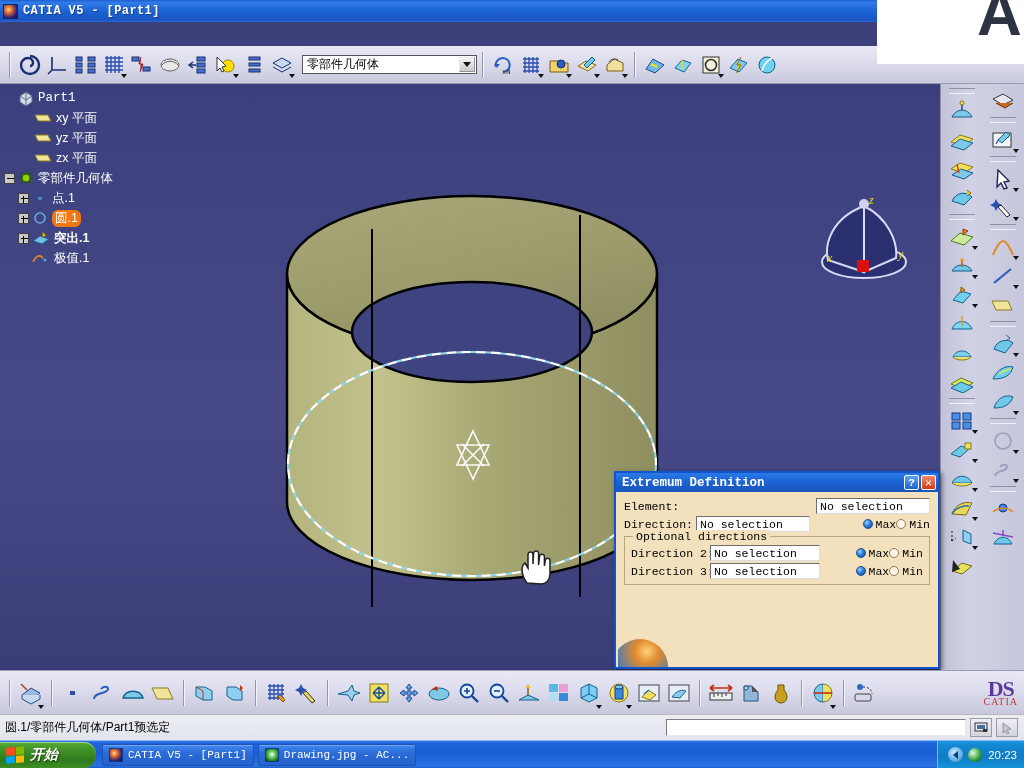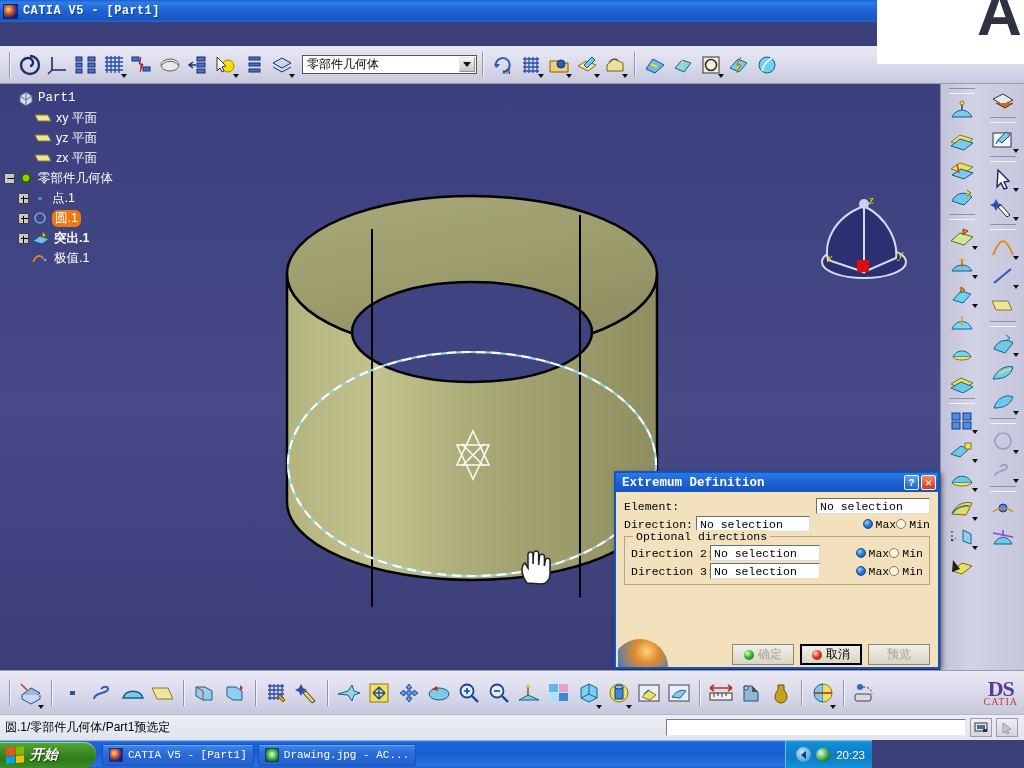--- a/index.html
+++ b/index.html
@@ -157,21 +157,21 @@
   }
   .sb-btn {
     width: 22px; height: 19px; margin-left: 4px;
     background: linear-gradient(to bottom,#eff0f6,#d3d4de);
     border: 1px solid #9a9aac; display:flex; align-items:center; justify-content:center;
   }
   .sb-btn:last-child { margin-right: 6px; }
 
   
   .taskbar {
-    position: absolute; top: 740px; left: 0; width: 872px; height: 28px;
+    position: absolute; top: 740px; left: 0; width: 1024px; height: 28px;
     background: linear-gradient(to bottom, #2f79e8 0%, #1e63d8 8%, #1b5ed4 48%, #2a72e4 92%, #1c5cc8 100%);
     display: flex; align-items: center;
     border-top: 1px solid #87b8f5;
   }
   .startbtn {
     height: 26px; width: 96px; margin: 1px 6px 1px 0;
     background: linear-gradient(to bottom,#57ad34 0%,#45972a 22%,#2f7a1c 70%,#3e8f24 100%);
     border-radius: 0 12px 12px 0;
     display: flex; align-items: center; padding-left: 6px;
     box-shadow: inset 0 1px 0 rgba(255,255,255,0.45);
@@ -858,33 +858,20 @@
               <span>Max</span>
             </span>
             <span class="radio">
               <i class="rdot"></i>
               <span>Min</span>
             </span>
           </span>
         </div>
       </div>
 
-      <div class="dlg-footer">
-        <div class="dbtn">
-          <i class="led green"></i>
-          <span>确定</span>
-        </div>
-        <div class="dbtn focus">
-          <i class="led red"></i>
-          <span>取消</span>
-        </div>
-        <div class="dbtn">
-          <span>预览</span>
-        </div>
-      </div>
     </div>
   </div>
 
   <div class="toolbar-bottom">
     <div class="tb-sep"></div>
     <div class="bicon drop">
         <svg width="26" height="24" viewBox="0 0 26 24">
           <path d="M4 14l9-7 9 5-9 7z" fill="#9ab8e0" stroke="#2a4a8a"></path>
           <path d="M4 14v4l9 5 9-5v-4" fill="#c8d8f0" stroke="#2a4a8a"></path>
           <path d="M3 3l6 6" stroke="#c04020" stroke-width="1.6"></path>

